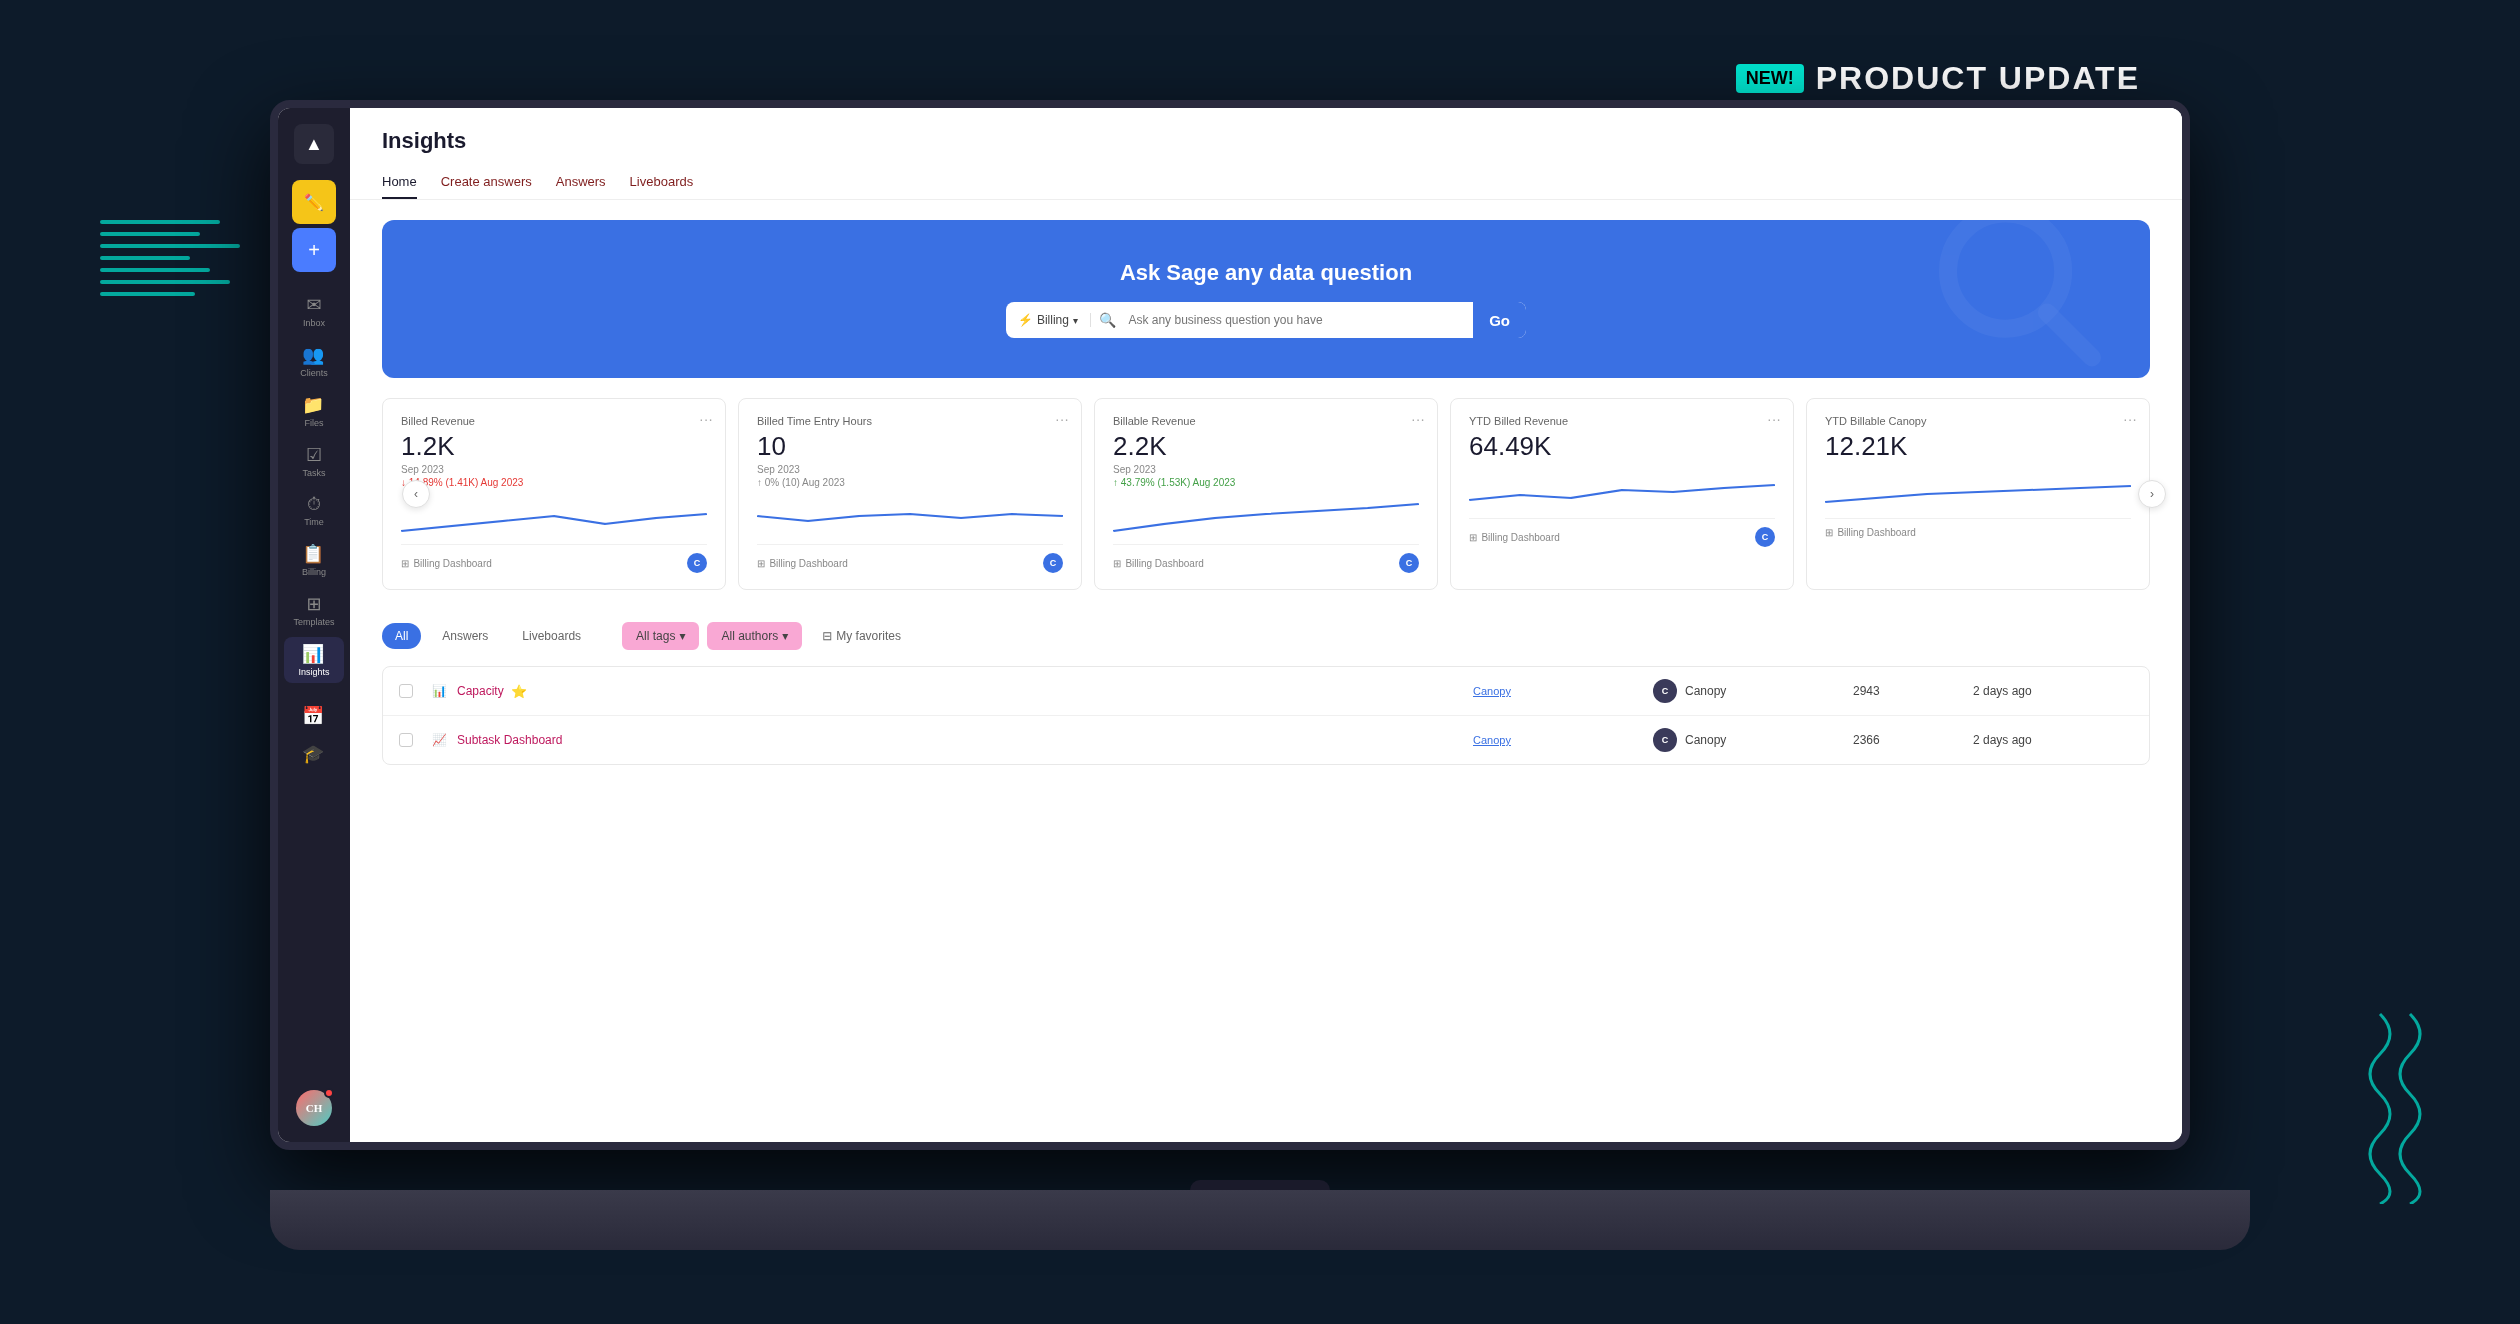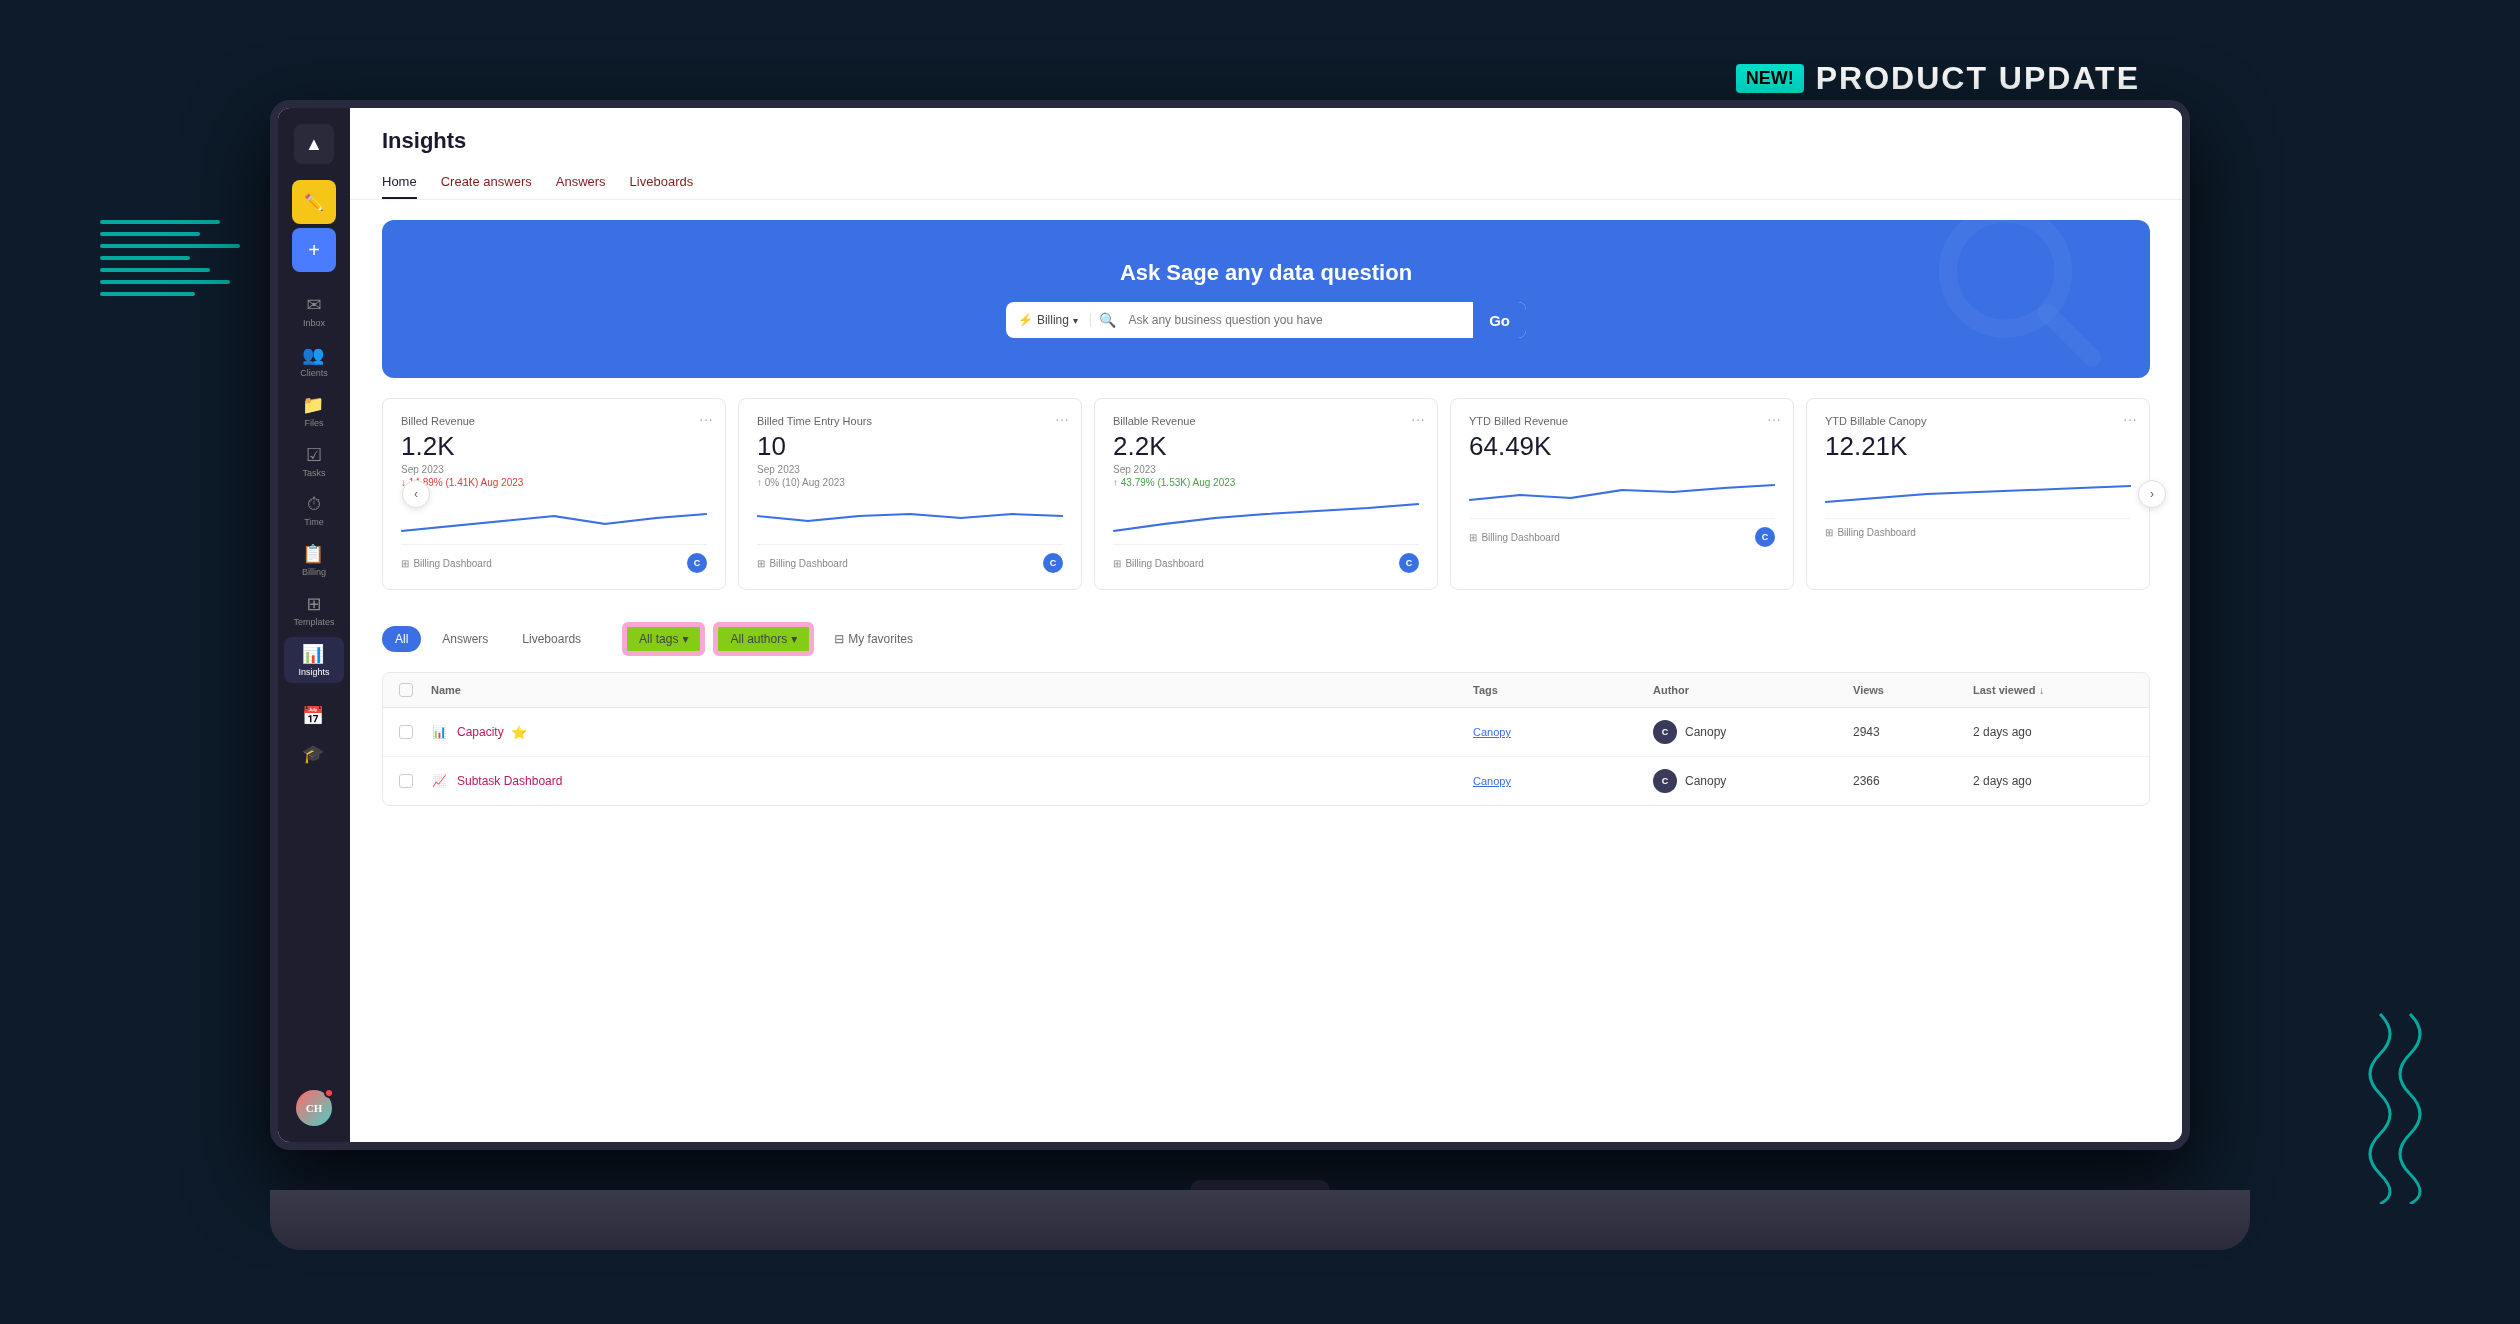--- a/index.html
+++ b/index.html
@@ -423,25 +423,25 @@
     .filter-tab.active {
       background: #3a70e3;
       color: #fff;
     }
     .filter-dropdown {
       display: flex;
       align-items: center;
       gap: 4px;
       padding: 5px 12px;
       border-radius: 6px;
-      border: 5px solid #f9a8d4;
+      border: 2px solid #f9a8d4;
       font-size: 12px;
       color: #444;
       cursor: pointer;
-      background: #84cc16;
+      background: #f9a8d4;
     }
     .favorites-btn {
       display: flex;
       align-items: center;
       gap: 4px;
       padding: 5px 12px;
       font-size: 12px;
       color: #666;
       cursor: pointer;
     }
@@ -784,33 +784,20 @@
             <span>All authors</span>
             <span>▾</span>
           </div>
           <div class="favorites-btn">
             <span>⊟</span>
             <span>My favorites</span>
           </div>
         </div>
 
         <div class="data-table">
-          <div class="table-header">
-            <div class="table-header-cell checkbox-cell">
-              <div class="checkbox"></div>
-            </div>
-            <div class="table-header-cell">Name</div>
-            <div class="table-header-cell">Tags</div>
-            <div class="table-header-cell">Author</div>
-            <div class="table-header-cell">Views</div>
-            <div class="table-header-cell">
-              <span>Last viewed</span>
-              <span class="sort-arrow">↓</span>
-            </div>
-          </div>
 
           <div class="table-row">
             <div class="table-cell checkbox-cell">
               <div class="checkbox"></div>
             </div>
             <div class="table-cell name-cell">
               <div class="row-type-icon">📊</div>
               <a class="item-name-link">Capacity</a>
               <span class="star-icon">⭐</span>
             </div>

